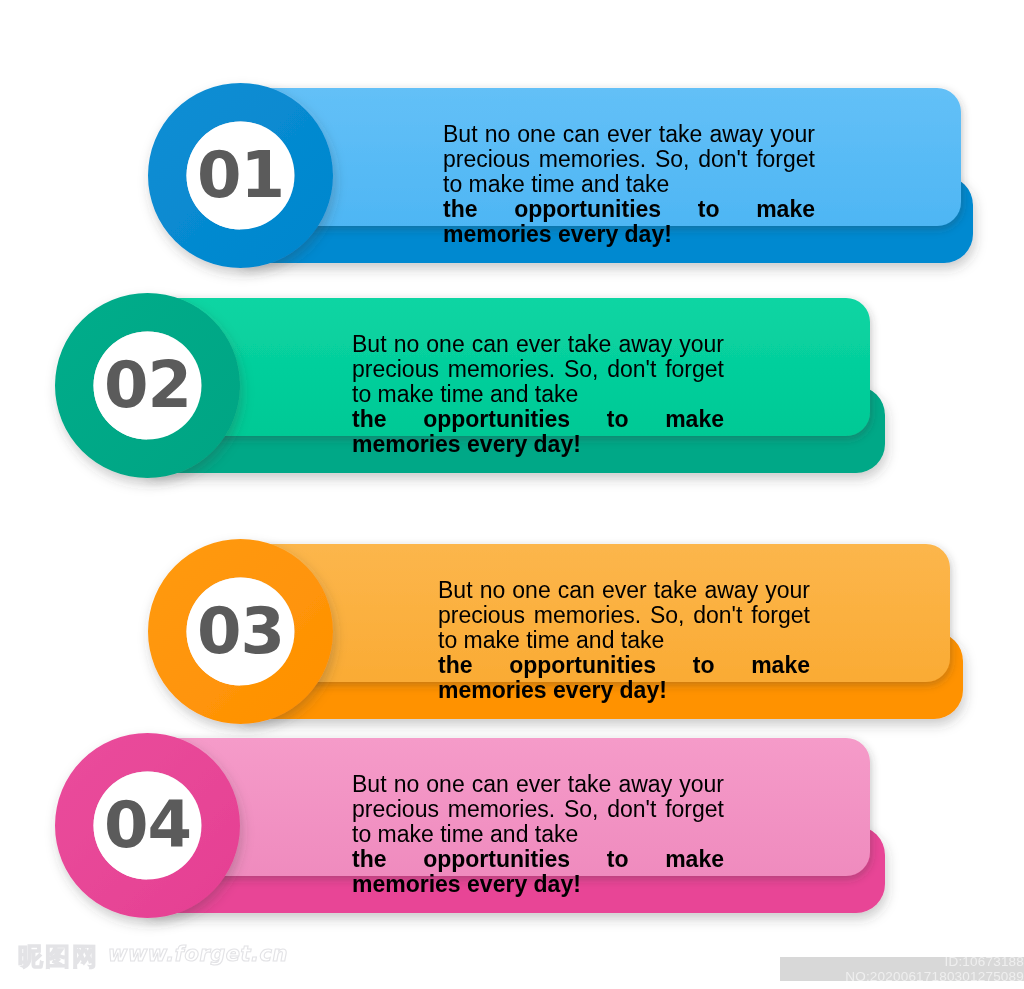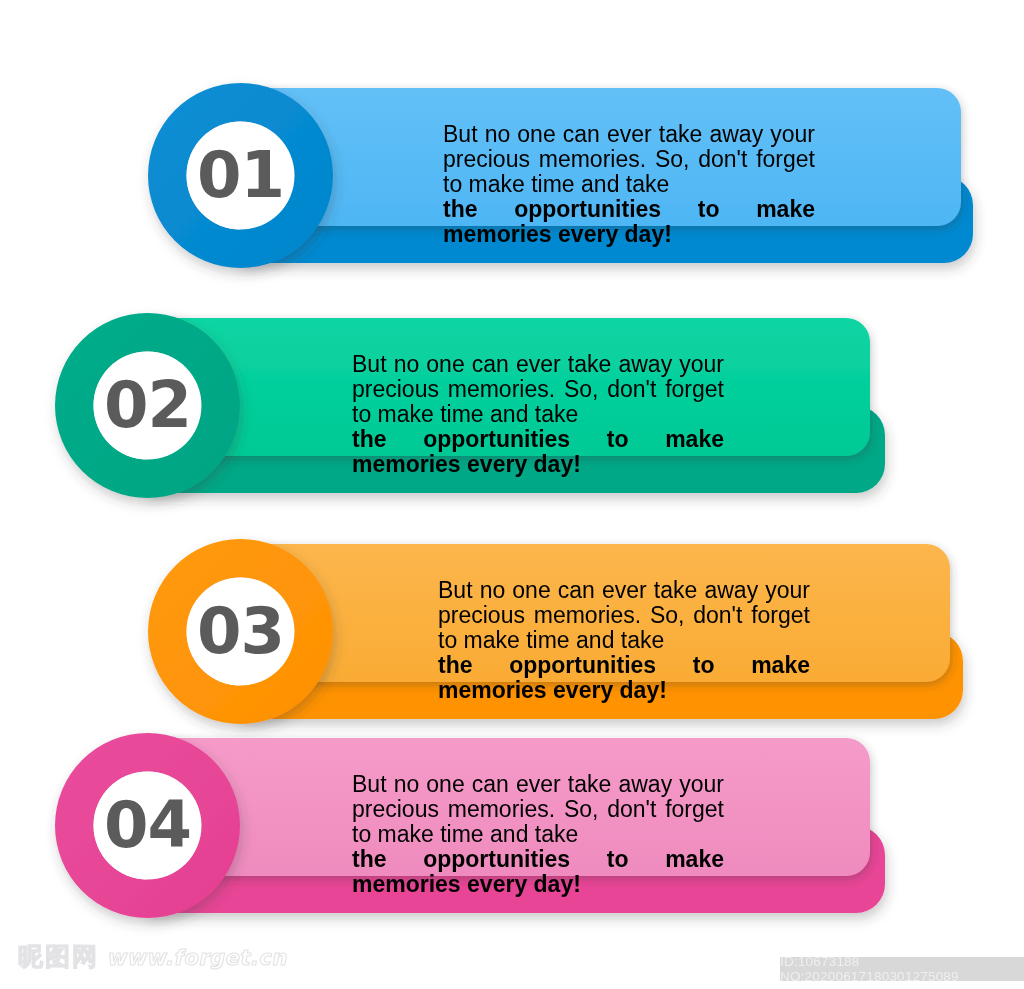--- a/index.html
+++ b/index.html
@@ -58,21 +58,21 @@
     display: block;
     font-weight: bold;
   }
 
   
   #watermark {
     position: absolute;
     left: 18px;
     top: 944px;
     display: flex;
-    align-items: flex-end;
+    align-items: flex-start;
     gap: 9px;
     user-select: none;
   }
   #watermark .wm-cn {
     font-family: "DejaVu Sans", sans-serif;
     font-size: 25px;
     font-weight: bold;
     color: transparent;
     -webkit-text-stroke: 1.2px #e3e3e6;
     letter-spacing: 2px;
@@ -96,20 +96,21 @@
     width: 244px;
     height: 24px;
     background: #d8d8d8;
     color: #efefef;
     font-family: "Liberation Sans", sans-serif;
     font-size: 13.5px;
     display: flex;
     align-items: center;
     justify-content: center;
     letter-spacing: 0.2px;
+    text-align: right;
   }
 </style>
 </head>
 <body>
 
 <div id="stage">
 
   <div class="row" id="row-1" style="top:0;height:300px;">
     <svg width="1024" height="300" viewBox="0 0 1024 300">
       <defs>
@@ -151,21 +152,21 @@
       <text class="num-text" x="240.5" y="197" text-anchor="middle">01</text>
     </svg>
 
     <div class="body-text" style="left:443px; top:122px; width:372px;">
       <span>But no one can ever take away your precious</span>
       <span>memories. So, don't forget to make time and take</span>
       <span class="last-line">the opportunities to make memories every day!</span>
     </div>
   </div>
 
-  <div class="row" id="row-2" style="top:230px;height:300px;">
+  <div class="row" id="row-2" style="top:210px;height:300px;">
     <svg width="1024" height="300" viewBox="0 0 1024 300">
       <defs>
         <linearGradient id="g2-panel" x1="0" y1="0" x2="0" y2="1">
           <stop offset="0" stop-color="#0ad5a3"></stop>
           <stop offset="1" stop-color="#01c995"></stop>
         </linearGradient>
         <linearGradient id="g2-ring" x1="0" y1="0" x2="1" y2="1">
           <stop offset="0" stop-color="#03ad8b"></stop>
           <stop offset="1" stop-color="#00a483"></stop>
         </linearGradient>

